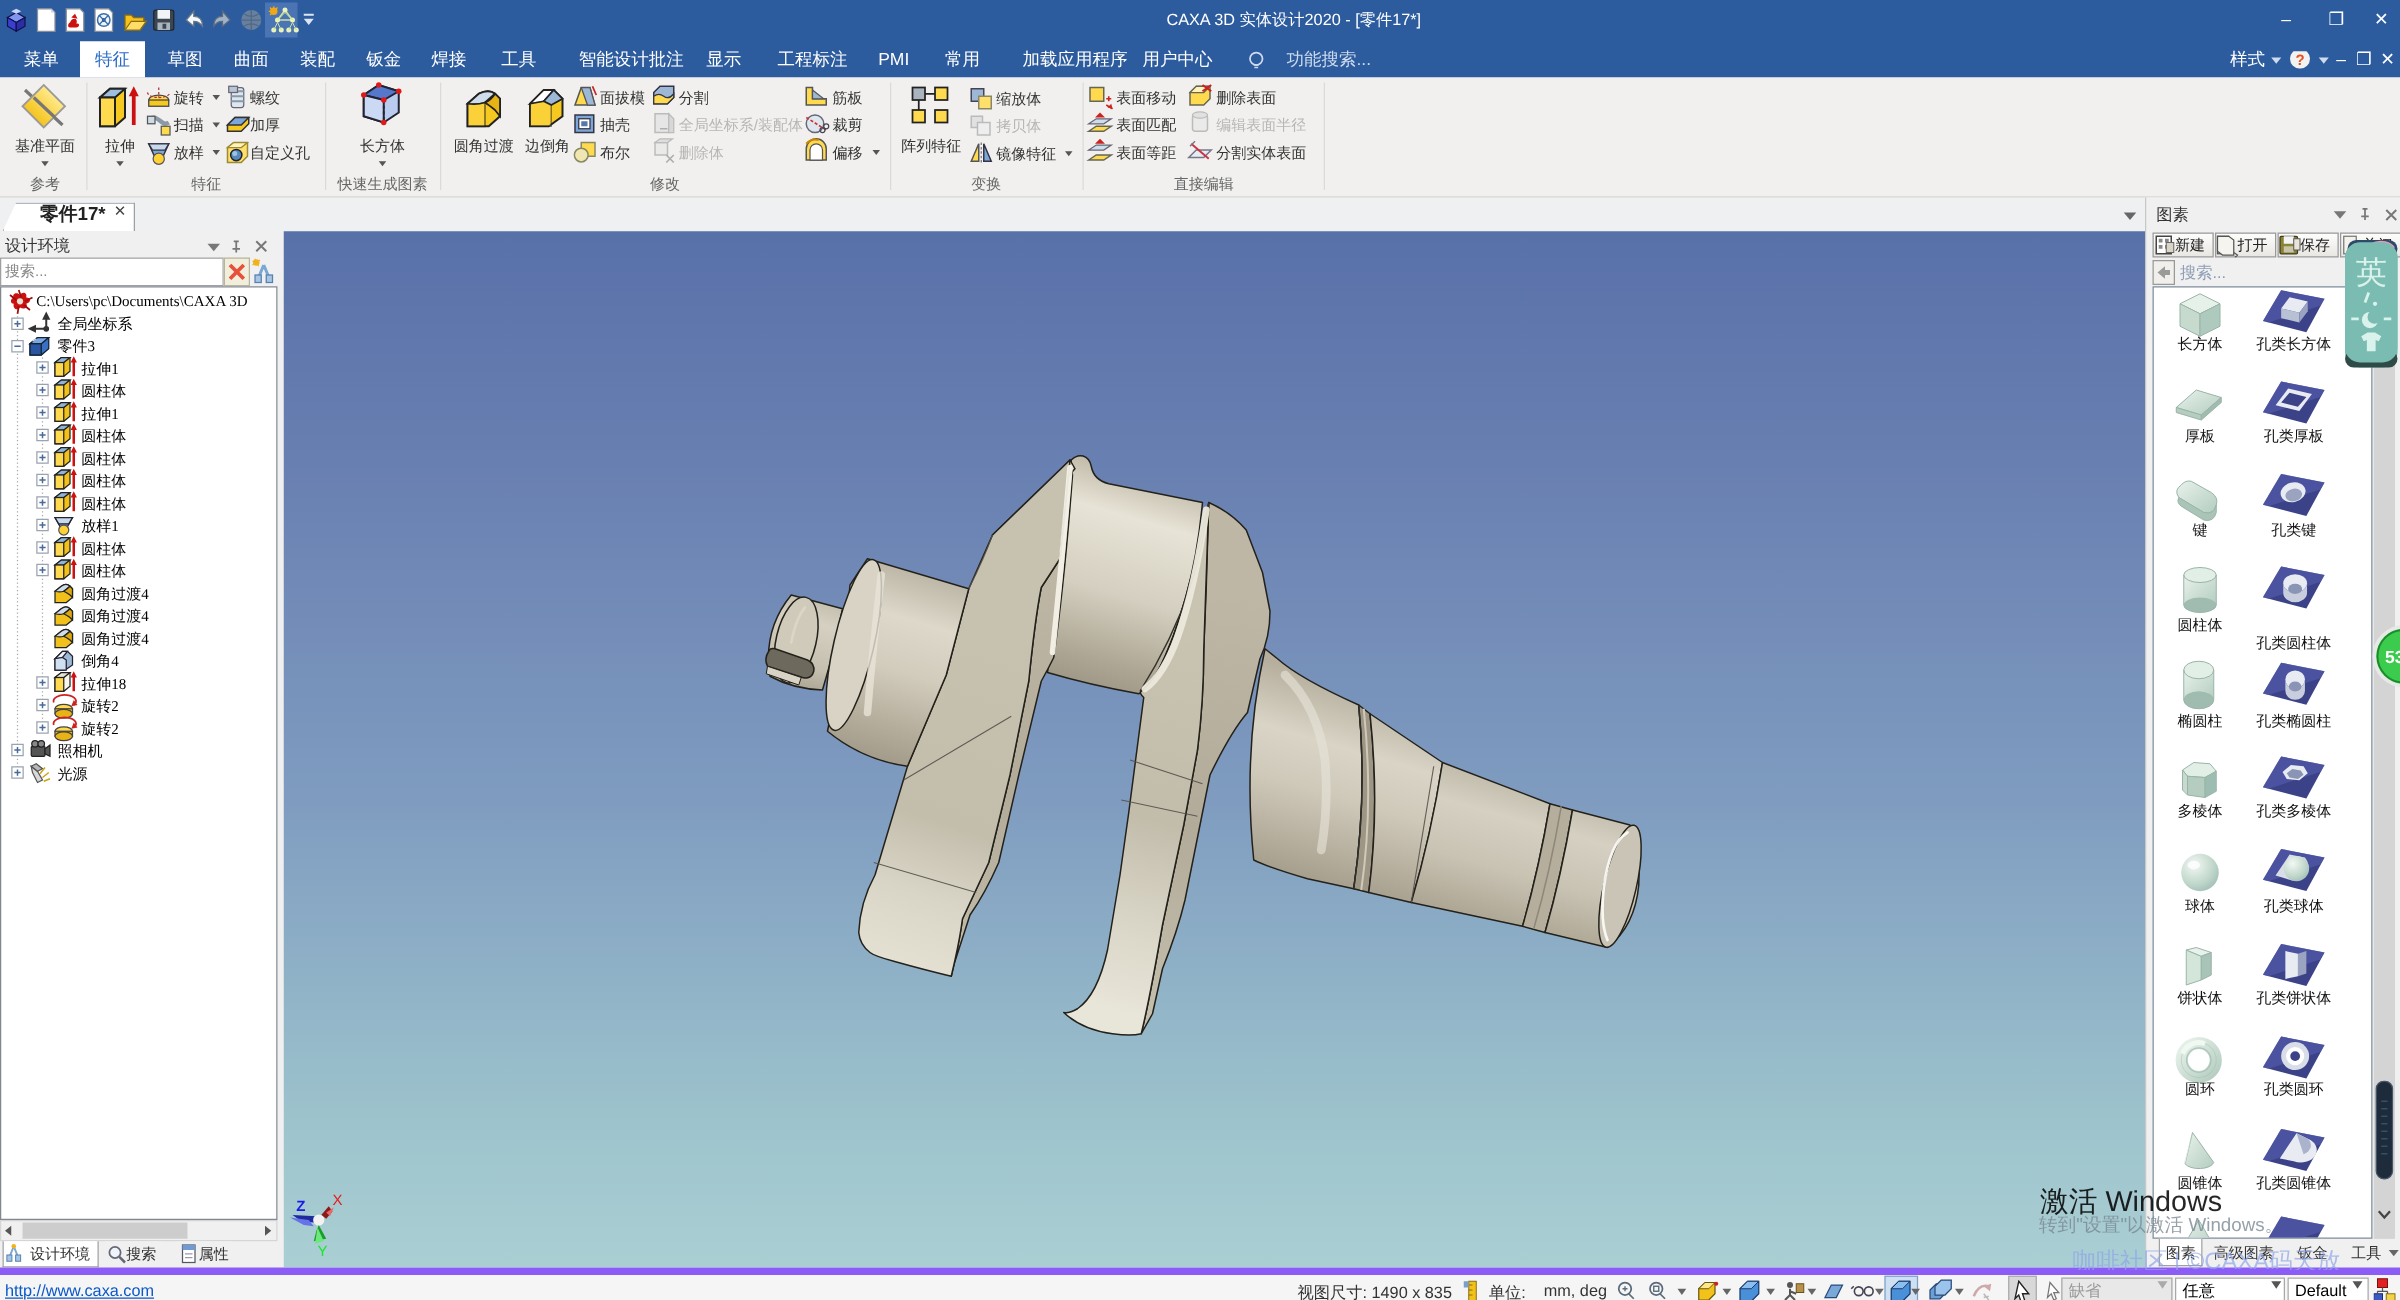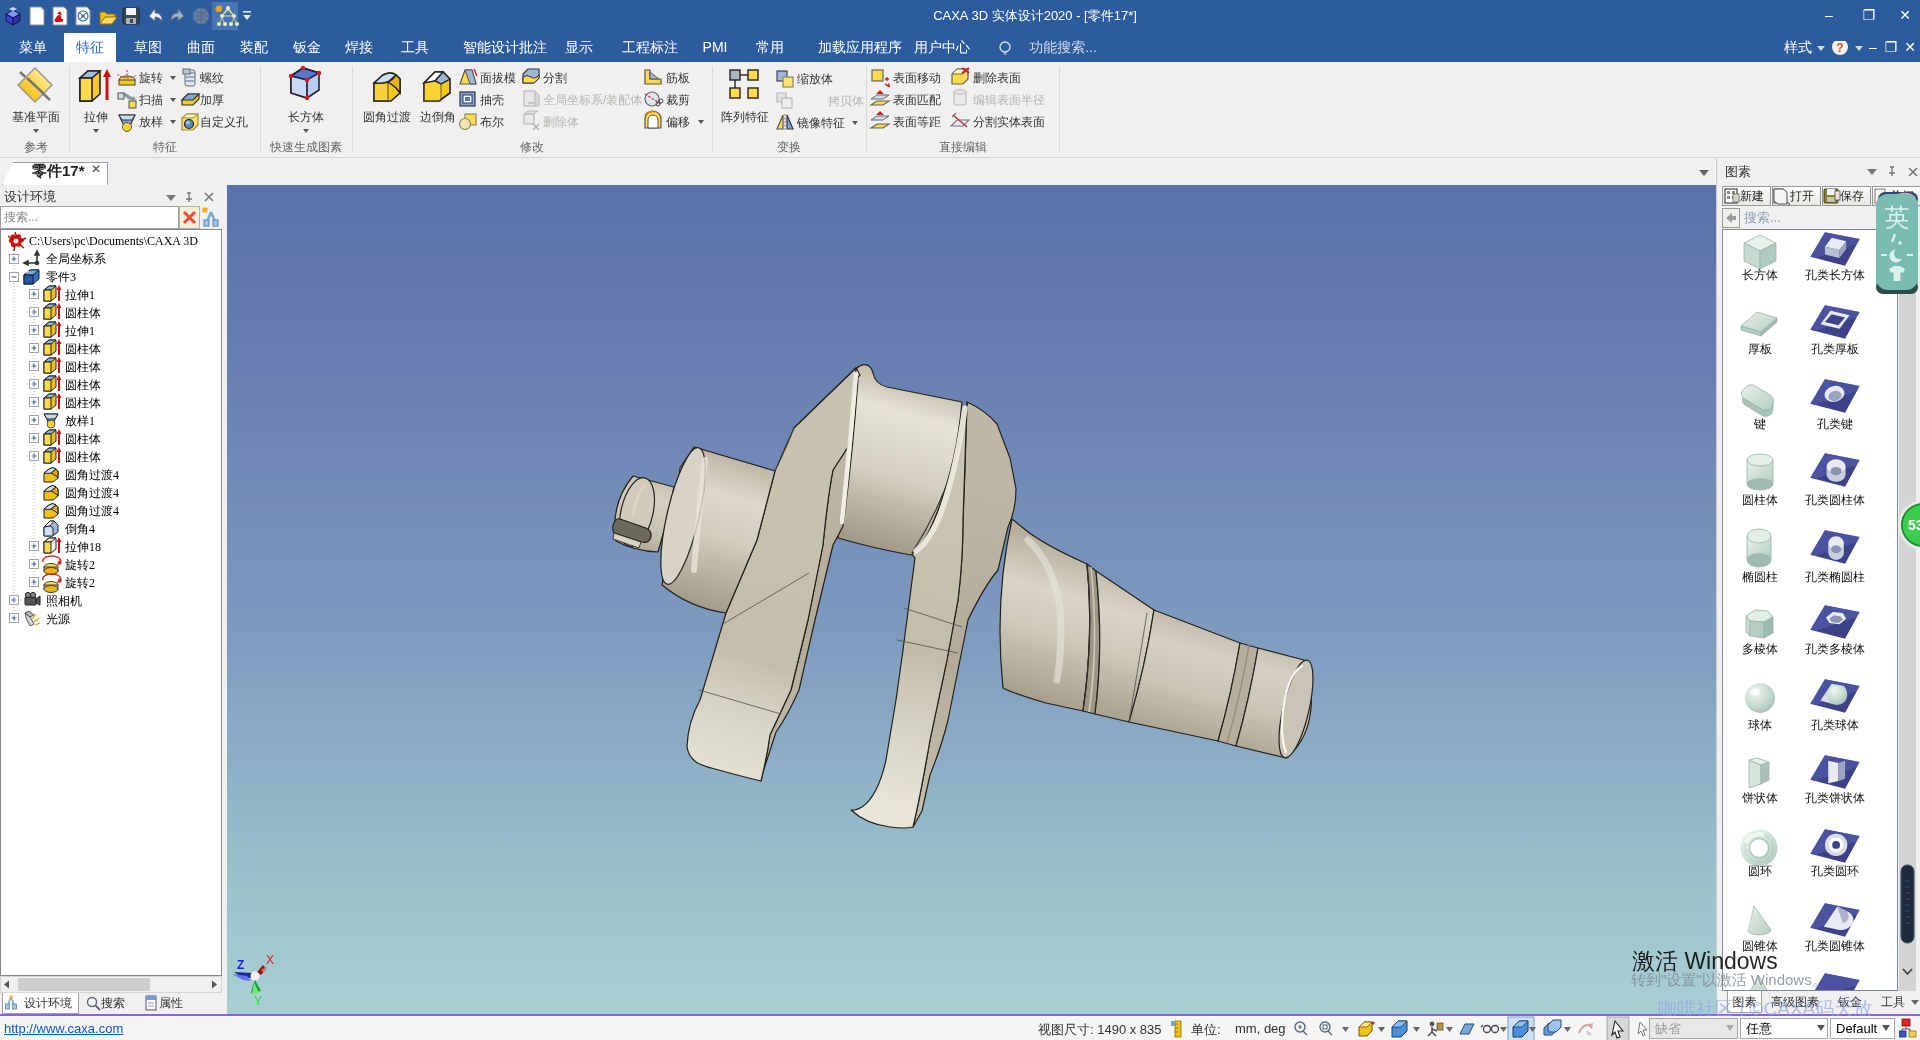--- a/index.html
+++ b/index.html
@@ -50,21 +50,21 @@
   
   #rpanel { position:absolute; left:1716px; top:158px; width:204px; height:856px; background:#f0f0f0; border-left:1px solid #c8c8c8; }
   #rp-title { position:absolute; left:8px; top:5px; font-size:13px; color:#333; }
   .rp-btn { position:absolute; top:28px; height:20px; border:1px solid #999; background:linear-gradient(#fdfdfc,#e9e7e2); font-size:12px; color:#222; line-height:18px; }
   #rp-grid { position:absolute; left:5px; top:71px; width:176px; height:762px; background:#fff; border:1px solid #7a8a9a; overflow:hidden; }
   .gi-label { position:absolute; font-size:12px; color:#111; text-align:center; white-space:nowrap; transform:translateX(-50%); }
   #rp-vscroll { position:absolute; left:182px; top:71px; width:17px; height:762px; background:#d4d4d4; }
   .rp-tab { position:absolute; top:833px; height:22px; font-size:12px; color:#333; line-height:22px; }
 
   
-  #statusbar { position:absolute; left:0; top:1014px; width:1920px; height:26px; background:#f5f5f5; border-top:2px solid #8b5cf6; }
+  #statusbar { position:absolute; left:0; top:1014px; width:1920px; height:26px; background:#f5f5f5; border-top:6px solid #8b5cf6; }
   .sb-text { position:absolute; top:5px; font-size:13px; color:#333; white-space:nowrap; }
   .sb-drop { position:absolute; top:2px; height:21px; border:1px solid #a8a8a8; background:#fff; font-size:13px; line-height:19px; padding-left:5px; }
 </style>
 </head>
 <body>
 <div id="app">
 
   <div id="titlebar">
     <div id="title-text">CAXA 3D 实体设计2020 - [零件17*]</div>
     <svg class="abs" style="left:0;top:0" width="260" height="32" viewBox="0 0 260 32">
@@ -213,21 +213,21 @@
     <div class="rtext" style="left:480px;top:53px">布尔</div>
     <div class="rtext" style="left:543px;top:9px">分割</div>
     <div class="rtext rtext-gray" style="left:543px;top:31px">全局坐标系/装配体</div>
     <div class="rtext rtext-gray" style="left:543px;top:53px">删除体</div>
     <div class="rtext" style="left:666px;top:9px">筋板</div>
     <div class="rtext" style="left:666px;top:31px">裁剪</div>
     <div class="rtext" style="left:666px;top:53px">偏移</div>
       <div class="darr" style="left:698px;top:58px"></div>
     <div class="rtext bigtext" style="left:715px;top:48px;width:60px">阵列特征</div>
     <div class="rtext" style="left:797px;top:10px">缩放体</div>
-    <div class="rtext rtext-gray" style="left:828px;top:32px">拷贝体</div>
+    <div class="rtext rtext-gray" style="left:797px;top:32px">拷贝体</div>
     <div class="rtext" style="left:797px;top:54px">镜像特征</div>
       <div class="darr" style="left:852px;top:59px"></div>
     <div class="rtext" style="left:893px;top:9px">表面移动</div>
     <div class="rtext" style="left:893px;top:31px">表面匹配</div>
     <div class="rtext" style="left:893px;top:53px">表面等距</div>
     <div class="rtext" style="left:973px;top:9px">删除表面</div>
     <div class="rtext rtext-gray" style="left:973px;top:31px">编辑表面半径</div>
     <div class="rtext" style="left:973px;top:53px">分割实体表面</div>
 
     <svg class="abs" style="left:0;top:0" width="1060" height="96" viewBox="0 0 1060 96">
@@ -973,21 +973,21 @@
             <use href="#plate"></use>
           </g>
       </svg>
       <div class="gi-label" style="left:37px;top:37px">长方体</div>
       <div class="gi-label" style="left:112px;top:37px">孔类长方体</div>
       <div class="gi-label" style="left:37px;top:111px">厚板</div>
       <div class="gi-label" style="left:112px;top:111px">孔类厚板</div>
       <div class="gi-label" style="left:37px;top:186px">键</div>
       <div class="gi-label" style="left:112px;top:186px">孔类键</div>
       <div class="gi-label" style="left:37px;top:262px">圆柱体</div>
-      <div class="gi-label" style="left:112px;top:262px">孔类圆柱体</div>
+      <div class="gi-label" style="left:112px;top:276px">孔类圆柱体</div>
       <div class="gi-label" style="left:37px;top:339px">椭圆柱</div>
       <div class="gi-label" style="left:112px;top:339px">孔类椭圆柱</div>
       <div class="gi-label" style="left:37px;top:411px">多棱体</div>
       <div class="gi-label" style="left:112px;top:411px">孔类多棱体</div>
       <div class="gi-label" style="left:37px;top:487px">球体</div>
       <div class="gi-label" style="left:112px;top:487px">孔类球体</div>
       <div class="gi-label" style="left:37px;top:560px">饼状体</div>
       <div class="gi-label" style="left:112px;top:560px">孔类饼状体</div>
       <div class="gi-label" style="left:37px;top:633px">圆环</div>
       <div class="gi-label" style="left:112px;top:633px">孔类圆环</div>

